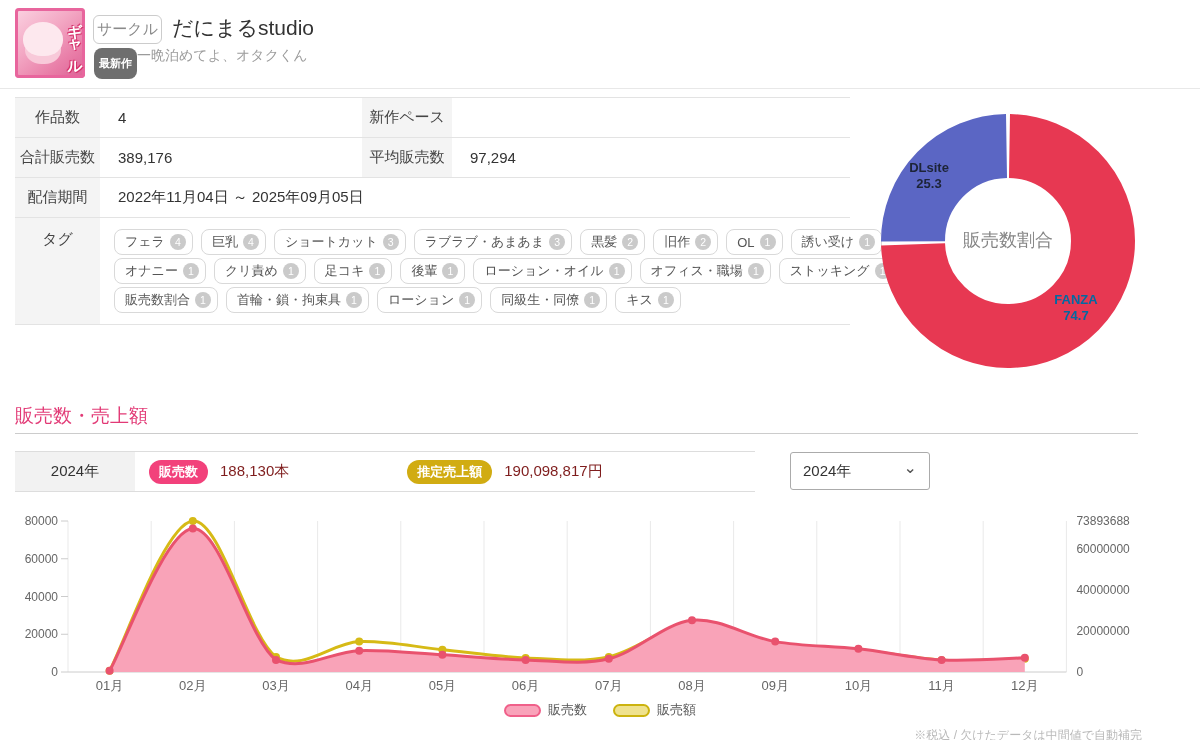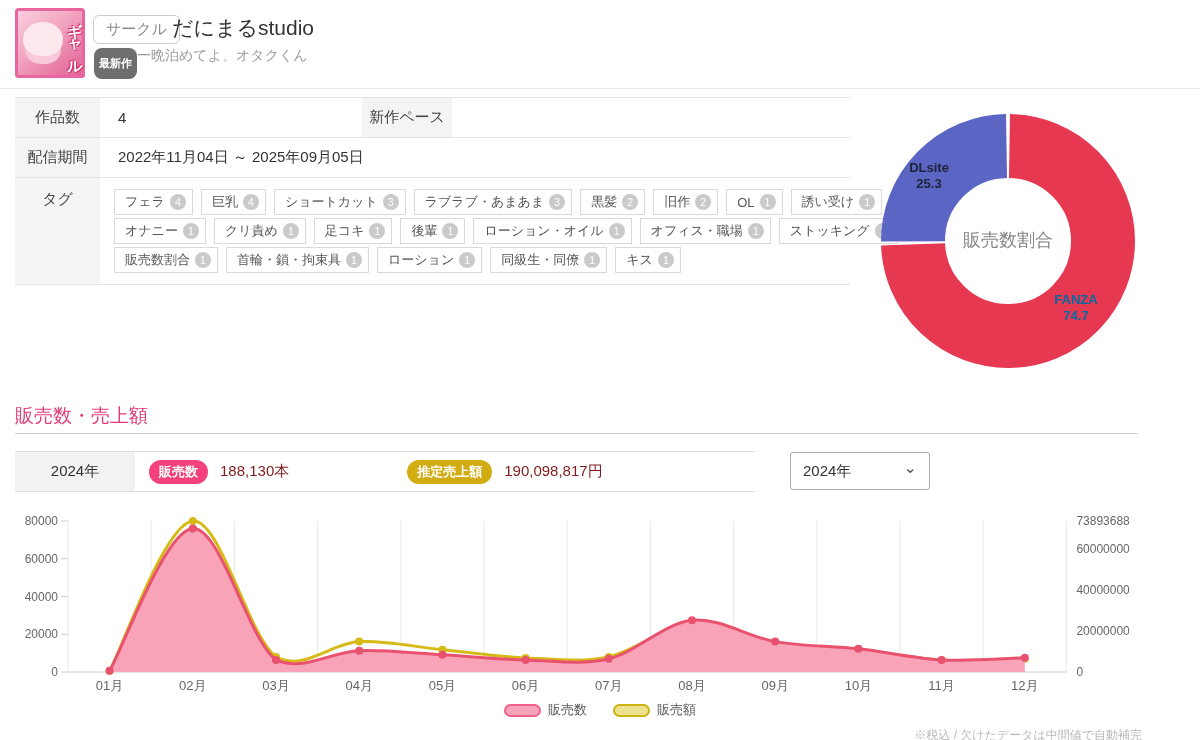--- a/index.html
+++ b/index.html
@@ -10,41 +10,41 @@
   
   #header { position:absolute; left:0; top:0; width:1200px; height:89px; border-bottom:1px solid #e8e8e8; }
   #avatar { position:absolute; left:15px; top:8px; width:70px; height:70px; border-radius:4px;
     background:linear-gradient(140deg,#fbd3e2 0%,#f3a8c4 40%,#e87ba6 75%,#d96295 100%);
     box-shadow:inset 0 0 0 3px #e8659d; overflow:hidden; }
   #avatar .vtext { position:absolute; right:1px; top:4px; writing-mode:vertical-rl;
     font-size:15px; font-weight:bold; color:#fff; letter-spacing:2px;
     text-shadow:0 0 2px #d6336c, 1px 1px 0 #d6336c, -1px -1px 0 #d6336c; }
   #avatar .face { position:absolute; left:8px; top:14px; width:40px; height:34px; border-radius:50% 50% 46% 46%;
     background:#fde8ee; box-shadow:0 10px 0 -2px #f8c9d9; }
-  .circle-label { position:absolute; left:93px; top:15px; padding:4px 12px; border:1px solid #ccc;
+  .circle-label { position:absolute; left:93px; top:15px; padding:4px 3px; border:1px solid #ccc;
     border-radius:6px; color:#8a8a8a; font-size:15px; }
   .studio-title { position:absolute; left:172px; top:14px; font-size:21px; color:#333; font-weight:400; }
   .latest-badge { position:absolute; left:94px; top:48px; background:#6e6e6e; color:#fff;
     font-size:11px; padding:8px 5px; border-radius:8px; font-weight:bold; }
   .latest-work { position:absolute; left:137px; top:47px; color:#9b9b9b; font-size:14px; }
 
   
   #stats { position:absolute; left:15px; top:97px; width:835px; }
   .srow { display:flex; border-top:1px solid #e3e3e3; min-height:40px; align-items:stretch; }
   .srow:last-child { border-bottom:1px solid #e3e3e3; }
   .slabel { background:#f4f4f4; display:flex; align-items:center; justify-content:center;
     font-size:15px; color:#444; flex:0 0 85px; }
   .slabel.r2 { flex:0 0 90px; }
   .svalue { display:flex; align-items:center; padding-left:18px; font-size:15px; color:#333; flex:1 1 auto; }
   .svalue.narrow { flex:0 0 262px; }
   .slabel.tags-lab { align-items:flex-start; padding-top:12px; }
   #tags-wrap { flex:1; padding:8px 0 8px 14px; }
   .tag-line { display:flex; flex-wrap:nowrap; margin:3px 0; }
   .tag-pill { display:inline-flex; align-items:center; gap:5px; border:1px solid #d9d9d9;
-    border-radius:0; padding:3px 6px 3px 10px; margin-right:8px; font-size:13px; color:#555;
+    border-radius:8px; padding:3px 6px 3px 10px; margin-right:8px; font-size:13px; color:#555;
     background:#fff; white-space:nowrap; }
   .tag-count { width:16px; height:16px; border-radius:50%; background:#cacaca; color:#fff;
     font-size:10.5px; display:inline-flex; align-items:center; justify-content:center; }
 
   
   #donut-box { position:absolute; left:873px; top:96px; width:270px; height:290px; }
   #donut-center { position:absolute; left:0; right:0; top:132px; text-align:center;
     font-size:18px; color:#848484; }
   .donut-lab { position:absolute; font-size:13px; font-weight:bold; text-align:center; line-height:1.25; }
   #donut-lab-dlsite { left:11px; top:64px; width:90px; color:#1d2438; }
@@ -95,20 +95,26 @@
     <div class="studio-title">だにまるstudio</div>
     <div class="latest-badge">最新作</div>
     <div class="latest-work">一晩泊めてよ、オタクくん</div>
   </div>
 
   <div id="stats">
     <div class="srow">
       <div class="slabel">作品数</div>
       <div class="svalue narrow">4</div>
       <div class="slabel r2">新作ペース</div>
+    </div>
+    <div class="srow">
+      <div class="slabel">合計販売数</div>
+      <div class="svalue narrow">389,176</div>
+      <div class="slabel r2">平均販売数</div>
+      <div class="svalue">97,294</div>
     </div>
     <div class="srow">
       <div class="slabel">配信期間</div>
       <div class="svalue">2022年11月04日 ～ 2025年09月05日</div>
     </div>
     <div class="srow">
       <div class="slabel tags-lab">タグ</div>
       <div id="tags-wrap">
           <div class="tag-line">
             <span class="tag-pill">

